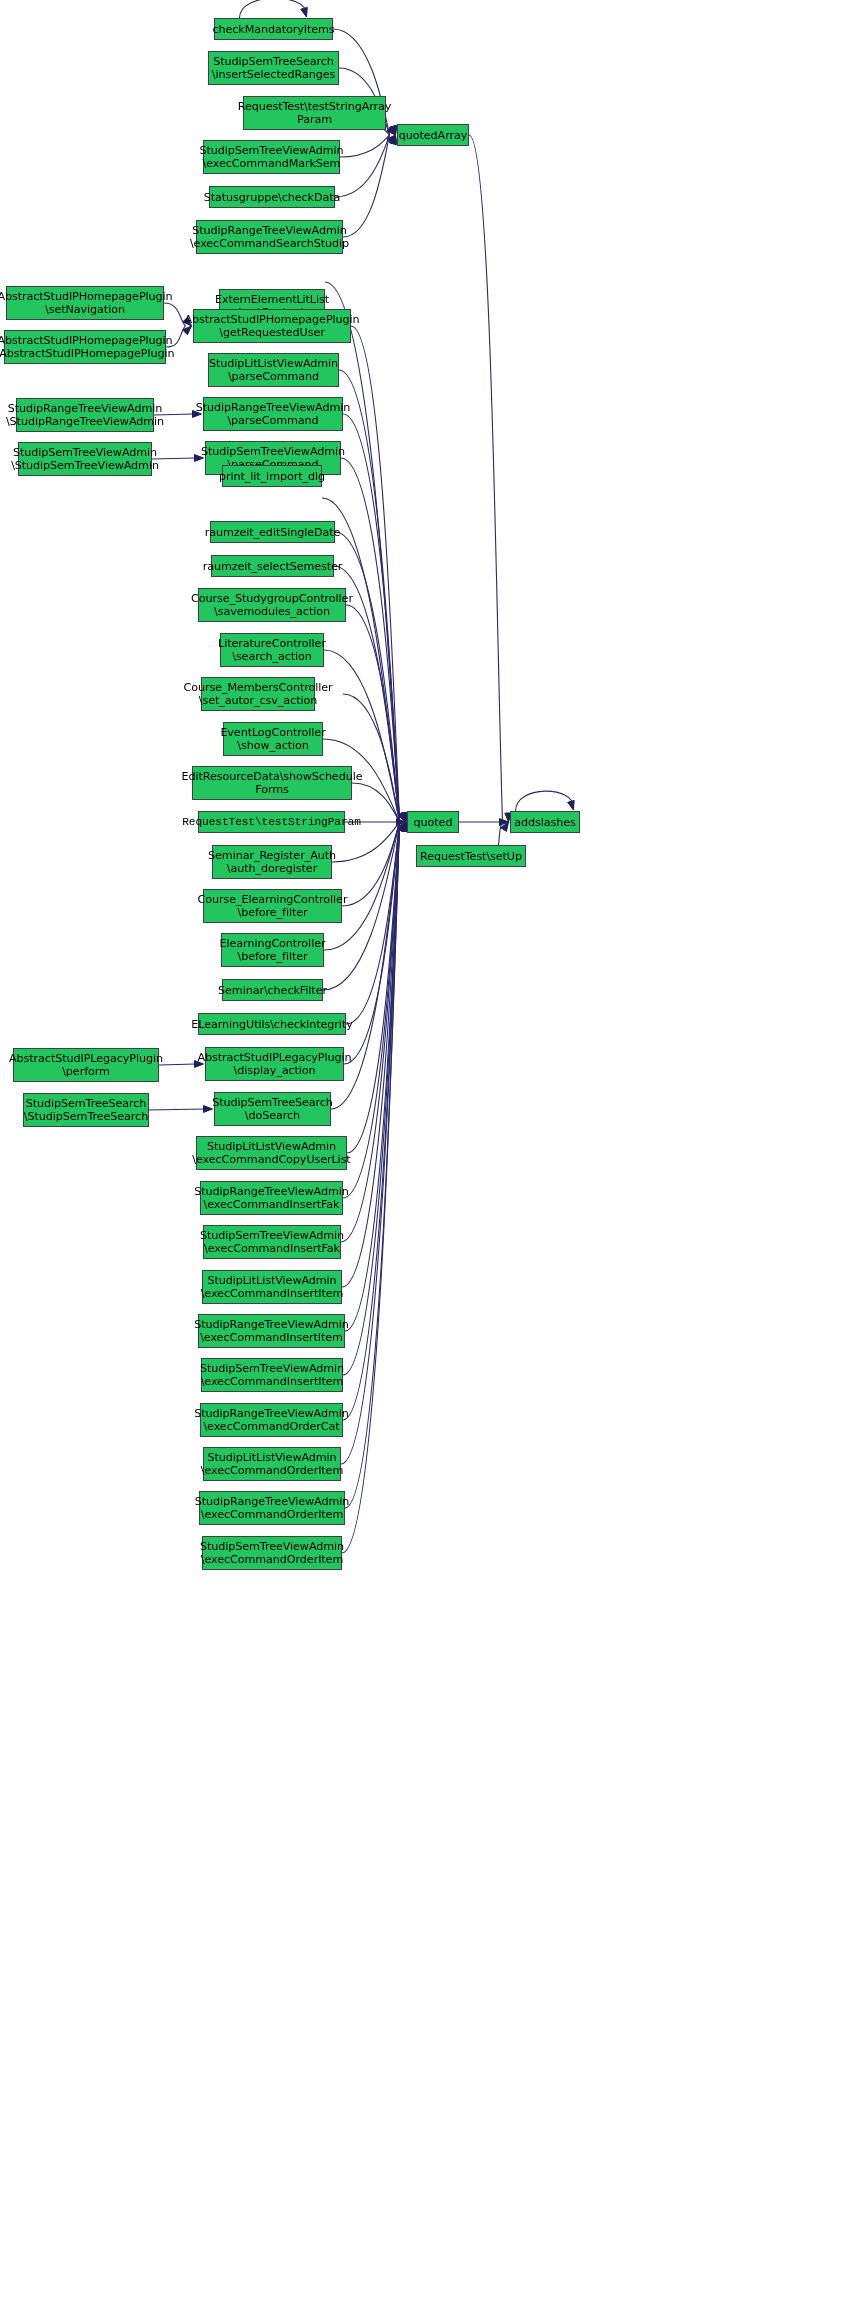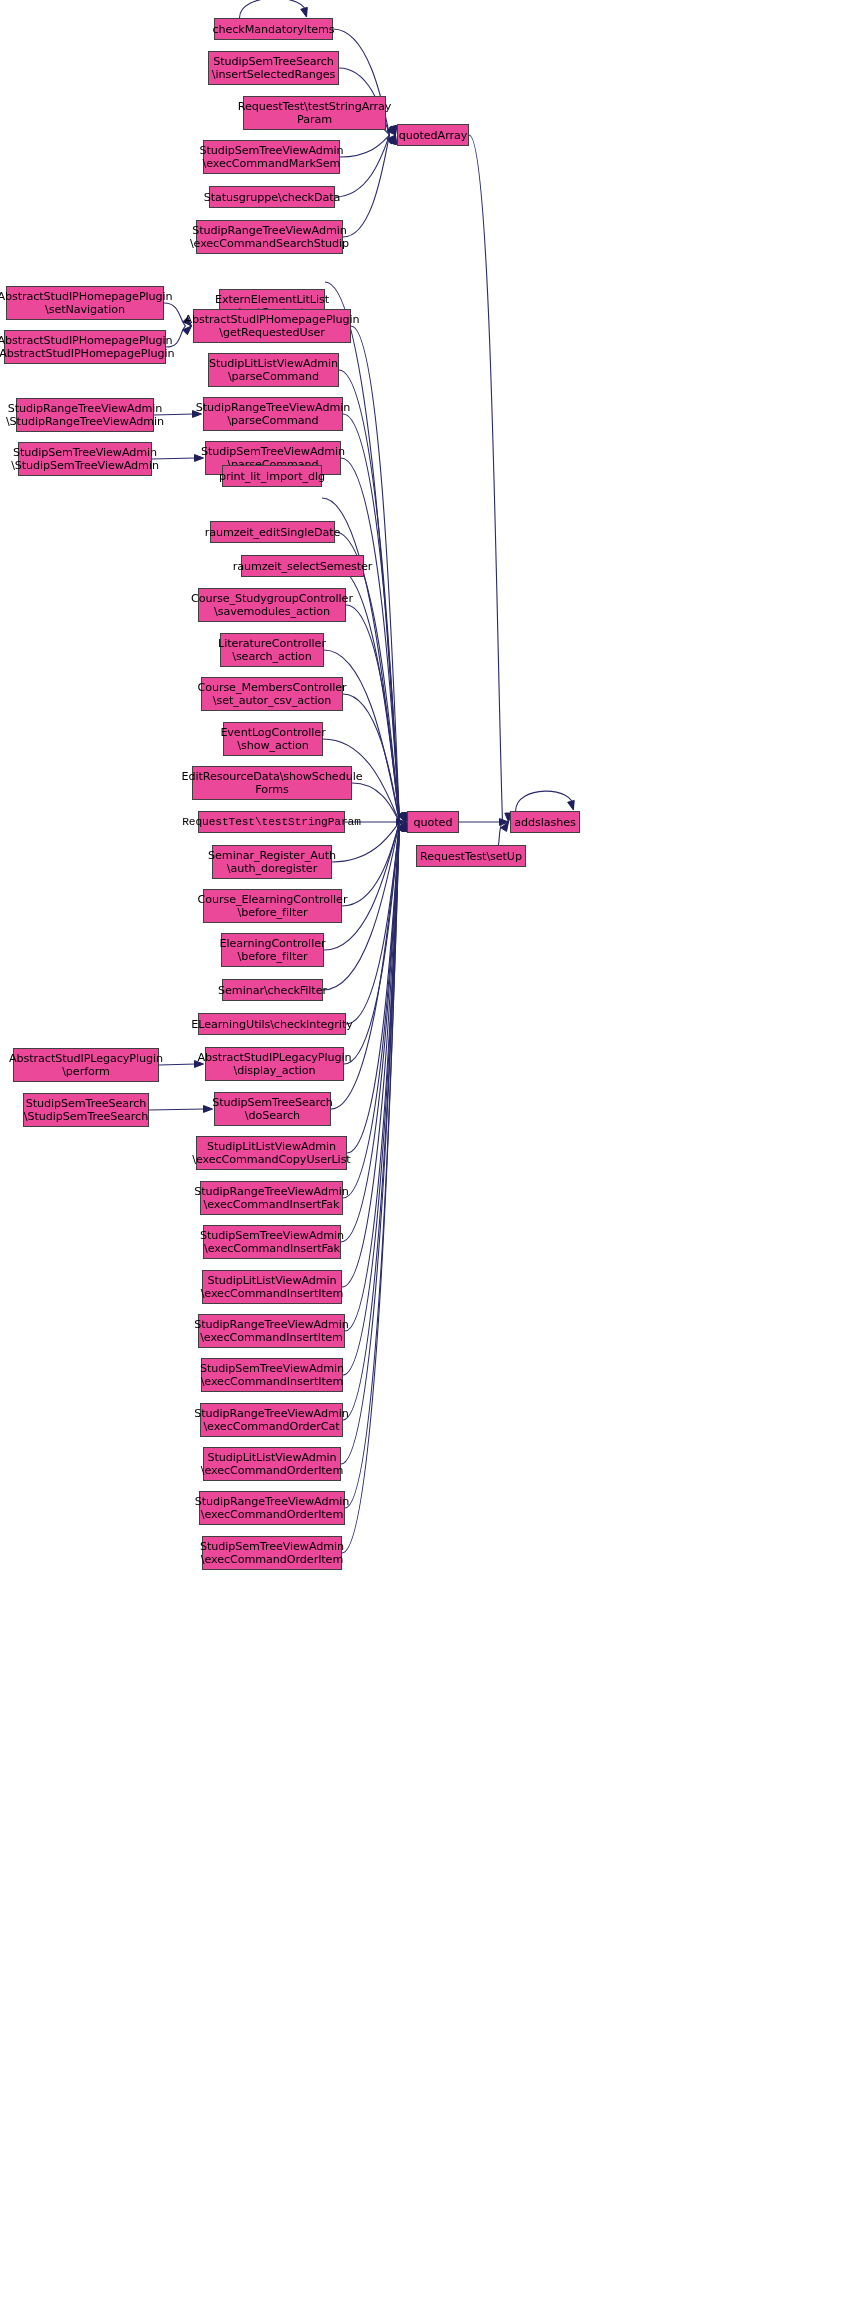--- a/index.html
+++ b/index.html
@@ -1,19 +1,19 @@
 <!DOCTYPE html>
 <html><head>
 <meta charset="utf-8">
 <style>
   html,body{margin:0;padding:0;background:#ffffff;}
   #canvas{position:relative;width:859px;height:2317px;background:#ffffff;
           font-family:"DejaVu Sans","Liberation Sans",sans-serif;overflow:hidden;}
   .node{position:absolute;box-sizing:border-box;border:1px solid #404040;
-        background:#ec4899;display:flex;align-items:center;justify-content:center;
+        background:#22c55e;display:flex;align-items:center;justify-content:center;
         text-align:center;color:#000000;font-size:11.2px;line-height:13px;
         letter-spacing:-0.1px;white-space:pre-line;padding:0 3px;z-index:3;}
   .node.target{border-color:#404040;}
   svg.edges{position:absolute;left:0;top:0;width:859px;height:2317px;z-index:1;
             pointer-events:none;}
   svg.edges path{fill:none;stroke:#2a2a6a;stroke-width:1.1px;}
   svg.edges polygon{fill:#1f1f5c;stroke:#1f1f5c;}
 </style>
 </head>
 <body>
@@ -145,26 +145,26 @@
       <div class="node" style="left: 193px; top: 309px; width: 158px; height: 34px;"><span>AbstractStudIPHomepagePlugin
 \getRequestedUser</span></div>
       <div class="node" style="left: 208px; top: 353px; width: 131px; height: 34px;"><span>StudipLitListViewAdmin
 \parseCommand</span></div>
       <div class="node" style="left: 203px; top: 397px; width: 140px; height: 34px;"><span>StudipRangeTreeViewAdmin
 \parseCommand</span></div>
       <div class="node" style="left: 205px; top: 441px; width: 136px; height: 34px;"><span>StudipSemTreeViewAdmin
 \parseCommand</span></div>
       <div class="node" style="left: 222px; top: 465px; width: 100px; height: 22px;"><span>print_lit_import_dlg</span></div>
       <div class="node" style="left: 210px; top: 521px; width: 125px; height: 22px;"><span>raumzeit_editSingleDate</span></div>
-      <div class="node" style="left: 211px; top: 555px; width: 123px; height: 22px; margin-left: 30px;"><span>raumzeit_selectSemester</span></div>
+      <div class="node" style="left: 211px; top: 555px; width: 123px; height: 22px;"><span>raumzeit_selectSemester</span></div>
       <div class="node" style="left: 198px; top: 588px; width: 148px; height: 34px;"><span>Course_StudygroupController
 \savemodules_action</span></div>
       <div class="node" style="left: 220px; top: 633px; width: 104px; height: 34px;"><span>LiteratureController
 \search_action</span></div>
-      <div class="node" style="left: 201px; top: 677px; width: 142px; height: 34px;"><span>Course_MembersController
+      <div class="node" style="left: 201px; top: 677px; width: 114px; height: 34px;"><span>Course_MembersController
 \set_autor_csv_action</span></div>
       <div class="node" style="left: 223px; top: 722px; width: 100px; height: 34px;"><span>EventLogController
 \show_action</span></div>
       <div class="node" style="left: 192px; top: 766px; width: 160px; height: 34px;"><span>EditResourceData\showSchedule
 Forms</span></div>
       <div class="node" style="left: 198px; top: 811px; width: 147px; height: 22px; font-family: Liberation Mono, monospace;"><span>RequestTest\testStringParam</span></div>
       <div class="node" style="left: 212px; top: 845px; width: 120px; height: 34px;"><span>Seminar_Register_Auth
 \auth_doregister</span></div>
       <div class="node" style="left: 203px; top: 889px; width: 139px; height: 34px;"><span>Course_ElearningController
 \before_filter</span></div>

